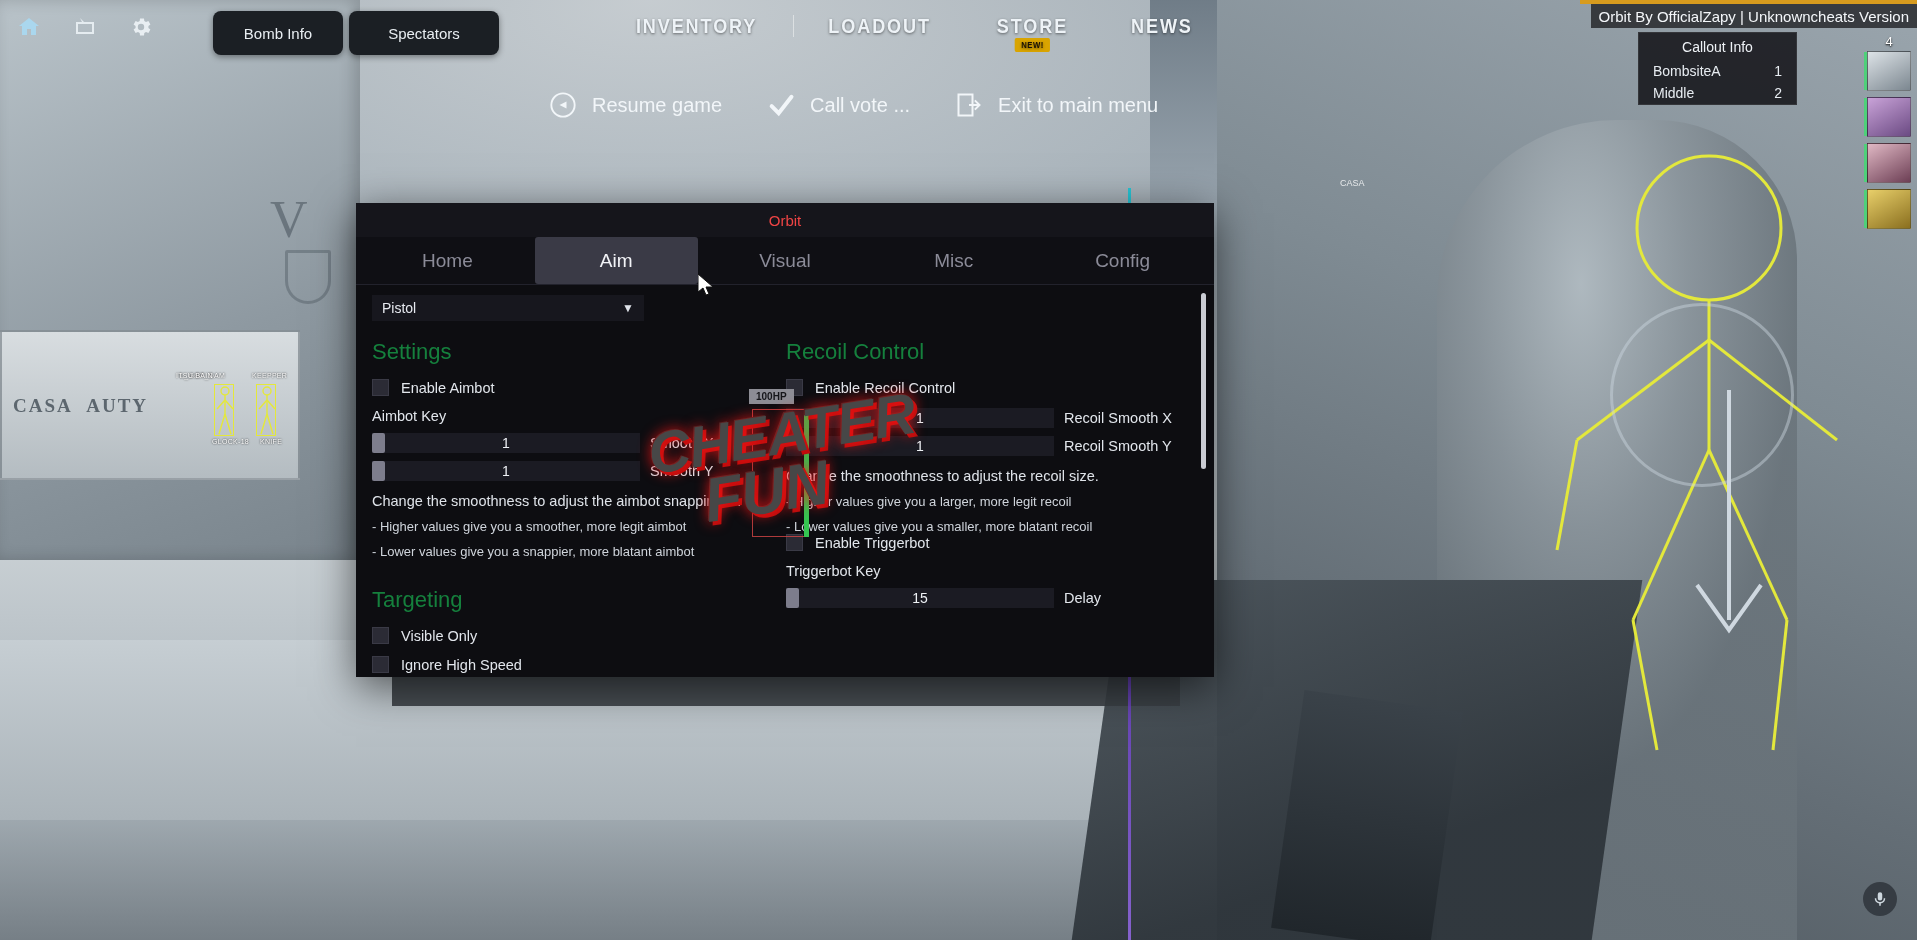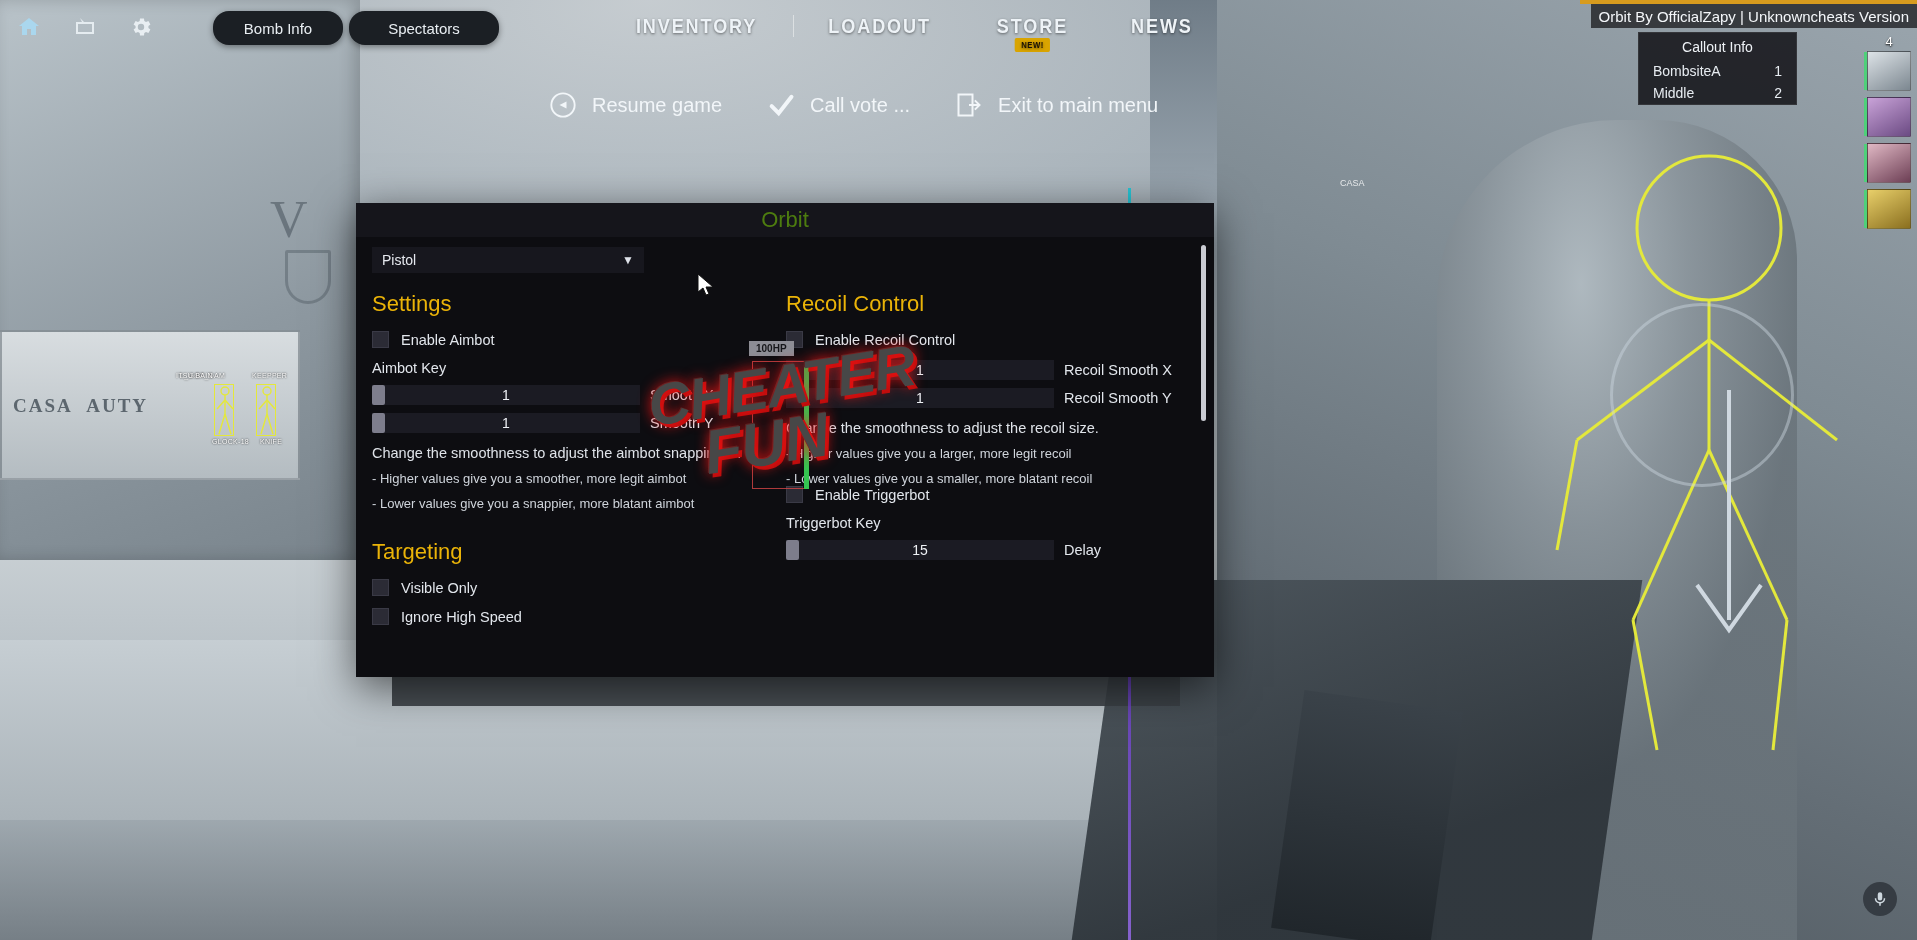--- a/index.html
+++ b/index.html
@@ -67,21 +67,21 @@
 
   
   .topicons { position:absolute; left:0; top:0; width:200px; height:54px;
     display:flex; align-items:center; gap:30px; padding-left:16px; }
   .ticon { width:26px; height:26px; display:flex; align-items:center; justify-content:center;
     color:#e8eef2; }
   .ticon.home { color:#aad7ee; }
 
   
   .pill-row { position:absolute; left:213px; top:11px; display:flex; gap:6px; }
-  .pill { height:34px; min-width:130px; padding:0 20px; border-radius:16px;
+  .pill { height:44px; min-width:130px; padding:0 20px; border-radius:8px;
     background:#1b1f24; color:#e9eef2; font-size:15px;
     display:flex; align-items:center; justify-content:center;
     box-shadow: 0 2px 6px rgba(0,0,0,.4); }
   .pill.wide { min-width:150px; }
 
   
   .topnav { position:absolute; left:600px; top:14px; display:flex; align-items:center; gap:0; }
   .navitem { color:#eef3f7; font-size:21px; letter-spacing:2.2px; font-weight:700;
     padding:0 26px; position:relative; font-family:"Liberation Sans Narrow","Liberation Sans",sans-serif;
     transform: scaleX(.86); transform-origin:center; text-shadow:0 1px 3px rgba(0,0,0,.5); }
@@ -115,40 +115,40 @@
   .thumb i { position:absolute; left:-4px; top:0; width:3px; height:100%; background:#4fd07a; }
 
   .mic { position:absolute; right:20px; bottom:24px; width:34px; height:34px;
     border-radius:50%; background:rgba(40,46,52,.75); color:#cfd8df;
     display:flex; align-items:center; justify-content:center; }
 
   
   .menu { position:absolute; left:356px; top:203px; width:858px; height:474px;
     background:#0d0d11; box-shadow:0 10px 40px rgba(0,0,0,.6); overflow:hidden; }
   .menu-title { height:34px; display:flex; align-items:center; justify-content:center;
-    background:#15151b; color:#4d7c0f; font-size:22px; }
+    background:#15151b; color:#ef4444; font-size:15px; }
   .tabs { display:flex; height:48px; padding:0 10px; gap:6px;
     background:#0f0f14; border-bottom:1px solid #22222c; }
   .tab { flex:1; display:flex; align-items:center; justify-content:center;
     color:#8b8b98; font-size:19px; background:transparent; }
   .tab.active { background:#3a3a46; color:#f2f3f7; border-radius:3px; }
 
   .menu-body { position:relative; height:392px; padding:10px 18px 18px 16px; }
   .scroll-track { position:absolute; right:8px; top:8px; width:5px; height:176px;
     background:#c9cbd2; border-radius:3px; }
 
   .dropdown { width:272px; height:26px; background:#17171e; color:#e6e9ef; font-size:14px;
     display:flex; align-items:center; justify-content:space-between; padding:0 10px;
     margin-bottom:18px; }
   .dd-caret { font-size:12px; color:#dfe3ea; }
 
   .cols { display:flex; gap:0; }
   .col { width:414px; position:relative; }
   .col.right { padding-left:2px; }
-  .h2 { color:#eab308; font-size:22px; margin-bottom:14px; }
+  .h2 { color:#15803d; font-size:22px; margin-bottom:14px; }
   .chkrow { display:flex; align-items:center; gap:12px; margin-bottom:12px; }
   .chk { width:17px; height:17px; background:#2b2b35; border:1px solid #3a3a46; }
   .chklbl { color:#e2e6ec; font-size:14.5px; }
   .keyrow { color:#e2e6ec; font-size:14.5px; margin-bottom:9px; }
   .sliderrow { display:flex; align-items:center; gap:10px; margin-bottom:8px; }
   .slider { position:relative; width:268px; height:20px; background:#1b1b23; }
   .slider .knob { position:absolute; left:0; top:0; width:13px; height:20px;
     background:#7d7d8c; border-radius:2px; }
   .slider .val { position:absolute; inset:0; display:flex; align-items:center;
     justify-content:center; color:#eef1f5; font-size:14px; }
@@ -347,20 +347,27 @@
 
   <div class="mic">
     <svg width="18" height="18" viewBox="0 0 24 24" fill="currentColor">
       <path d="M12 14a3 3 0 0 0 3-3V6a3 3 0 0 0-6 0v5a3 3 0 0 0 3 3zm5-3a5 5 0 0 1-10 0H5a7 7 0 0 0 6 6.9V21h2v-3.1A7 7 0 0 0 19 11z"></path>
     </svg>
   </div>
 
   <div class="menu">
     <div class="menu-title">Orbit</div>
 
+    <div class="tabs">
+      <div class="tab">Home</div>
+      <div class="tab active">Aim</div>
+      <div class="tab">Visual</div>
+      <div class="tab">Misc</div>
+      <div class="tab">Config</div>
+    </div>
 
     <div class="menu-body">
       <div class="scroll-track"></div>
 
       <div class="dropdown">
         <span>Pistol</span>
         <span class="dd-caret">▼</span>
       </div>
 
       <div class="cols">

